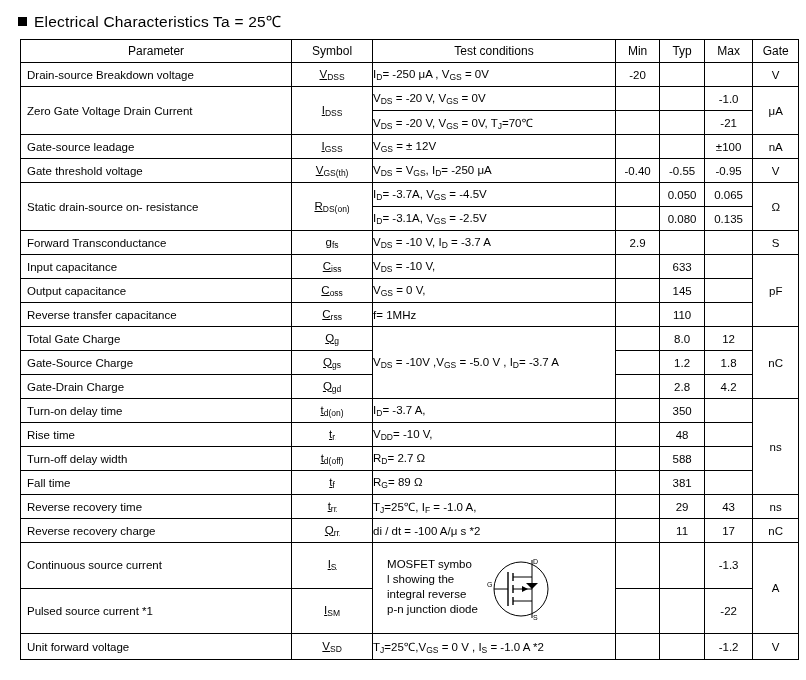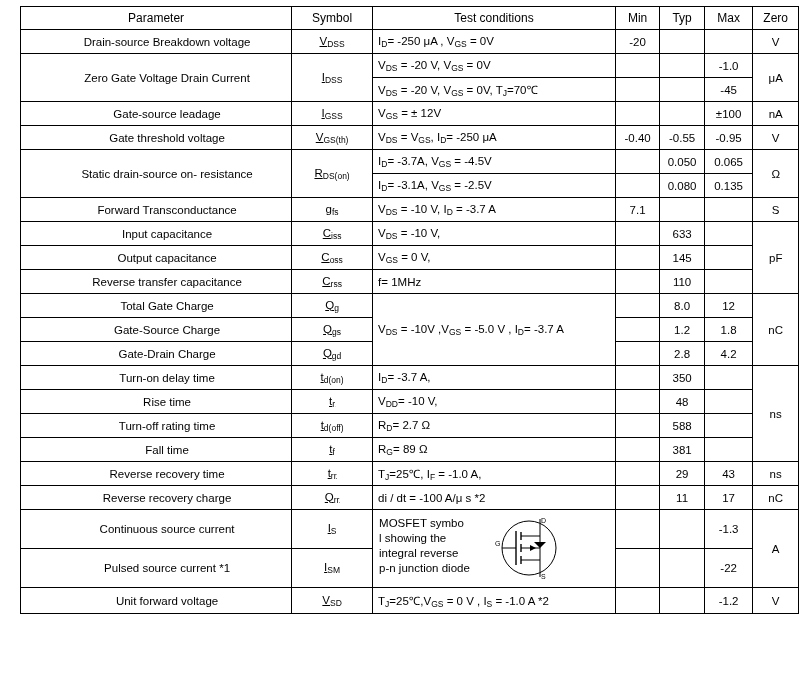--- a/index.html
+++ b/index.html
@@ -4,59 +4,63 @@
 <style>
   html,body{margin:0;padding:0;background:#fff;}
   body{width:806px;height:680px;font-family:"Liberation Sans",sans-serif;color:#000;}
   .page{position:relative;width:806px;height:680px;box-sizing:border-box;padding:6px 6px 0 16px;}
   .title-row{display:flex;align-items:center;gap:7px;margin:4px 0 7px 2px;}
   .sq{width:9px;height:9px;background:#000;display:inline-block;}
   .title{font-size:15.5px;letter-spacing:.2px;}
   table{border-collapse:collapse;table-layout:fixed;width:779px;margin-left:4px;}
   td,th{border:1px solid #000;font-weight:normal;font-size:11.5px;padding:0;}
   .hdr td{text-align:center;height:22px;font-size:12px;}
-  .param{padding-left:22px;text-align:center;}
+  .param{padding-left:6px;text-align:left;}
   .sym{text-align:center;text-decoration:underline;}
-  .cond{padding-left:5px;text-align:left;}
+  .cond{text-align:left;}
   .num{text-align:center;}
   .unit{text-align:center;}
   sub{font-size:8.5px;vertical-align:-2px;}
   .r{height:24px;}
   .r2{height:26px;}
   .tall{height:39px;margin-left:24px;}
   .note{font-size:12px;margin:8px 0 0 6px;}
   .mosfet-wrap{position:relative;height:74px;}
   .mos{position:absolute;right:40px;top:5px;}
   .mostext{position:absolute;left:6px;top:6px;font-size:11.5px;line-height:15px;}
 </style>
 </head>
 <body>
 
 <div class="page">
 
+  <div class="title-row">
+    <span class="sq"></span>
+    <span class="title">Electrical Characteristics Ta = 25℃</span>
+  </div>
 
   <table>
     <colgroup>
       <col style="width:268px">
         <col style="width:80px">
         <col style="width:240px">
       <col style="width:44px">
         <col style="width:44px">
         <col style="width:48px">
         <col style="width:45px">
     </colgroup>
     <tbody>
       <tr class="hdr">
         <td>Parameter</td>
         <td>Symbol</td>
         <td>Test conditions</td>
         <td>Min</td>
         <td>Typ</td>
         <td>Max</td>
-        <td>Zero</td>
+        <td>Gate</td>
       </tr>
 
       <tr class="r">
         <td class="param">Drain-source Breakdown voltage</td>
         <td class="sym">V<sub>DSS</sub></td>
         <td class="cond">I<sub>D</sub>= -250 μA , V<sub>GS</sub> = 0V</td>
         <td class="num">-20</td>
         <td class="num"></td>
         <td class="num"></td>
         <td class="unit">V</td>
@@ -68,21 +72,21 @@
         <td class="cond">V<sub>DS</sub> = -20 V, V<sub>GS</sub> = 0V</td>
         <td class="num"></td>
         <td class="num"></td>
         <td class="num">-1.0</td>
         <td class="unit" rowspan="2">μA</td>
       </tr>
       <tr class="r">
         <td class="cond">V<sub>DS</sub> = -20 V, V<sub>GS</sub> = 0V, T<sub>J</sub>=70℃</td>
         <td class="num"></td>
         <td class="num"></td>
-        <td class="num">-45</td>
+        <td class="num">-21</td>
       </tr>
 
       <tr class="r">
         <td class="param">Gate-source  leadage</td>
         <td class="sym">I<sub>GSS</sub></td>
         <td class="cond">V<sub>GS</sub> = ± 12V</td>
         <td class="num"></td>
         <td class="num"></td>
         <td class="num">±100</td>
         <td class="unit">nA</td>
@@ -111,21 +115,21 @@
         <td class="cond">I<sub>D</sub>= -3.1A, V<sub>GS</sub> = -2.5V</td>
         <td class="num"></td>
         <td class="num">0.080</td>
         <td class="num">0.135</td>
       </tr>
 
       <tr class="r">
         <td class="param">Forward Transconductance</td>
         <td class="sym">g<sub>fs</sub></td>
         <td class="cond">V<sub>DS</sub> = -10 V, I<sub>D</sub> = -3.7 A</td>
-        <td class="num">7.1</td>
+        <td class="num">2.9</td>
         <td class="num"></td>
         <td class="num"></td>
         <td class="unit">S</td>
       </tr>
 
       <tr class="r">
         <td class="param">Input capacitance</td>
         <td class="sym">C<sub>iss</sub></td>
         <td class="cond">V<sub>DS</sub> = -10 V,</td>
         <td class="num"></td>
@@ -185,21 +189,21 @@
       </tr>
       <tr class="r">
         <td class="param">Rise time</td>
         <td class="sym">t<sub>r</sub></td>
         <td class="cond">V<sub>DD</sub>= -10 V,</td>
         <td class="num"></td>
         <td class="num">48</td>
         <td class="num"></td>
       </tr>
       <tr class="r">
-        <td class="param">Turn-off rating time</td>
+        <td class="param">Turn-off delay width</td>
         <td class="sym">t<sub>d(off)</sub></td>
         <td class="cond">R<sub>D</sub>= 2.7 Ω</td>
         <td class="num"></td>
         <td class="num">588</td>
         <td class="num"></td>
       </tr>
       <tr class="r">
         <td class="param">Fall time</td>
         <td class="sym">t<sub>f</sub></td>
         <td class="cond">R<sub>G</sub>= 89 Ω</td>
@@ -224,21 +228,21 @@
         <td class="cond">di / dt = -100 A/μ s   *2</td>
         <td class="num"></td>
         <td class="num">11</td>
         <td class="num">17</td>
         <td class="unit">nC</td>
       </tr>
 
       <tr class="tall">
         <td class="param">Continuous source current</td>
         <td class="sym">I<sub>S</sub></td>
-        <td rowspan="2" style="padding:0;vertical-align:top">
+        <td rowspan="2" style="padding:8px;vertical-align:top">
           <div class="mosfet-wrap">
             <div class="mostext">MOSFET symbo<br>l showing the<br>integral reverse<br>p-n junction diode</div>
             <div class="mos">
               <svg width="92" height="66" viewBox="0 0 92 66">
                 <circle cx="46" cy="33" r="27" fill="none" stroke="#000" stroke-width="1"></circle>
                 <line x1="33" y1="16" x2="33" y2="50" stroke="#000" stroke-width="1.4"></line>
                 <line x1="38" y1="17" x2="38" y2="25" stroke="#000" stroke-width="1.4"></line>
                 <line x1="38" y1="29" x2="38" y2="37" stroke="#000" stroke-width="1.4"></line>
                 <line x1="38" y1="41" x2="38" y2="49" stroke="#000" stroke-width="1.4"></line>
                 <line x1="19" y1="33" x2="33" y2="33" stroke="#000" stroke-width="1"></line>

